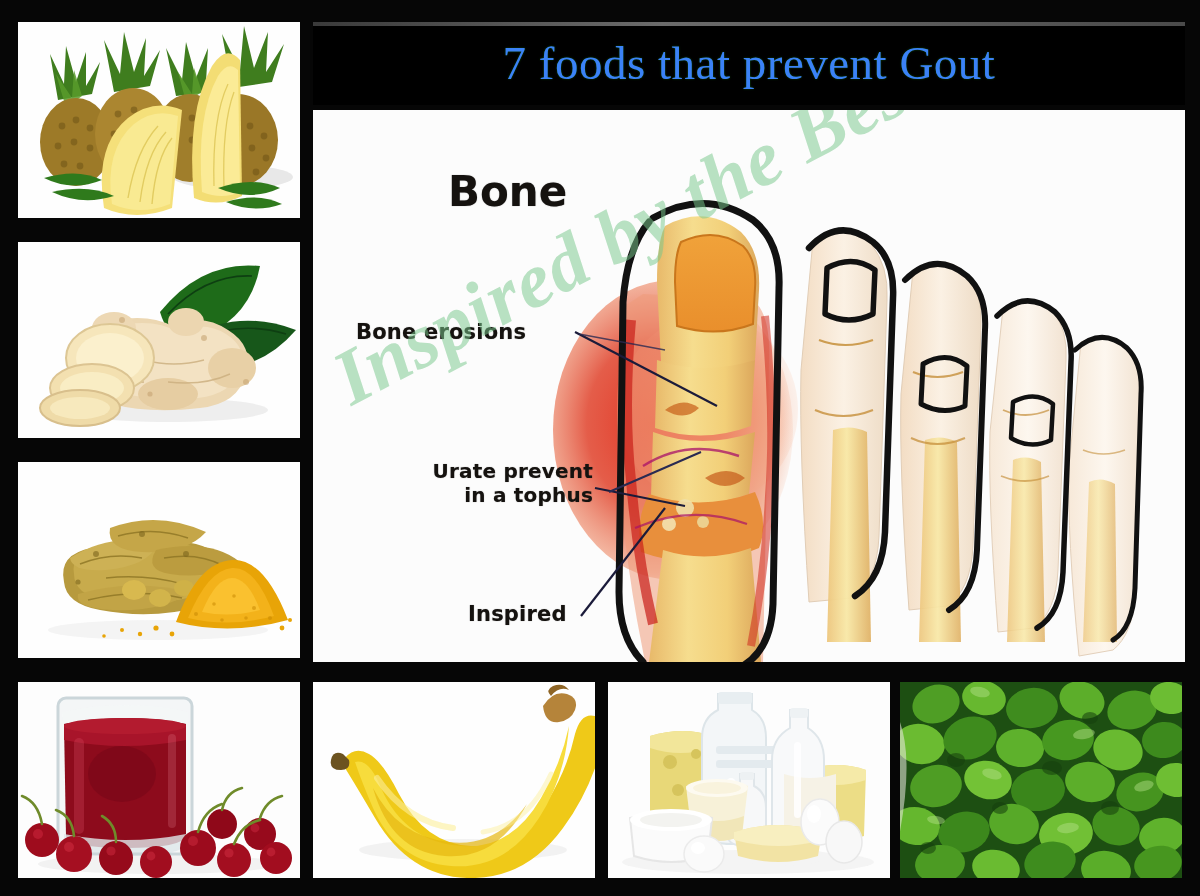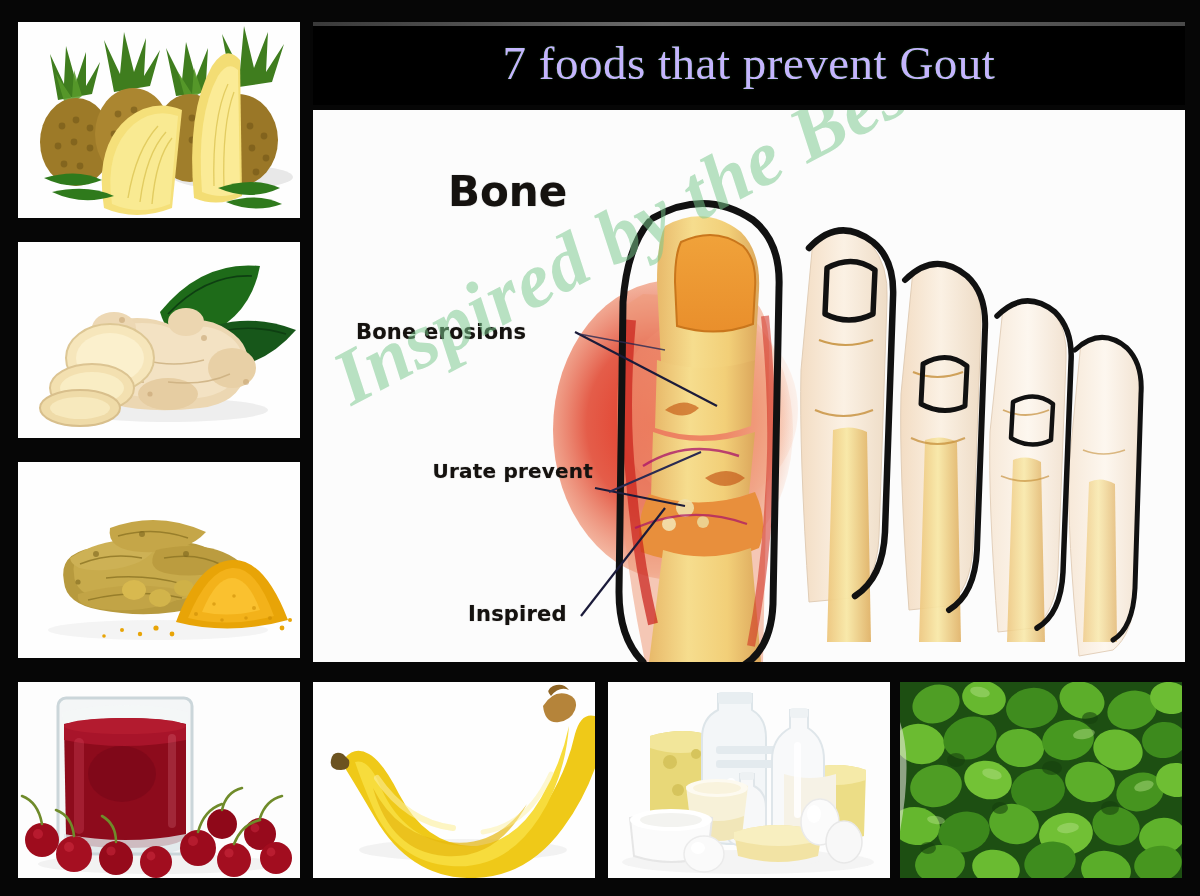--- a/index.html
+++ b/index.html
@@ -22,21 +22,21 @@
   
   #title-bar{
     position:absolute;left:313px;top:22px;width:872px;height:83px;
     background:#000;
     display:flex;align-items:center;justify-content:center;
   }
   #title-bar:before{content:"";position:absolute;left:0;top:0;width:100%;height:4px;
     background:linear-gradient(to right,#3a3a3a,#6b6b6b 40%,#4a4a4a);}
   #title-text{
     font-family:"Liberation Serif", serif;
-    font-size:47px;font-weight:400;color:#c4b5fd;
+    font-size:47px;font-weight:400;color:#3b82f6;
     letter-spacing:.5px;line-height:1;white-space:nowrap;
     text-shadow:0 0 2px rgba(25,140,9,.55);
   }
 
   
   #diagram-panel{
     position:absolute;left:313px;top:110px;width:872px;height:552px;
     background:#fbfbfb;overflow:hidden;
   }
   #diagram-canvas{position:absolute;left:0;top:0;width:100%;height:100%;}
@@ -192,20 +192,21 @@
       <line x1="268" y1="506" x2="352" y2="398" stroke="#1b1b3a" stroke-width="2.2"></line>
       <line x1="266" y1="224" x2="352" y2="240" stroke="#2a2a52" stroke-width="1.6" opacity=".8"></line>
     </svg>
 
     <div class="diagram-label" id="label-gout">Bone</div>
 
     <div class="diagram-label" id="label-bone">Bone erosions</div>
 
     <div class="diagram-label" id="label-urate">
       <div>Urate prevent</div>
+      <div>in a tophus</div>
     </div>
 
     <div class="diagram-label" id="label-synovium">Inspired</div>
 
     <div id="watermark">Inspired by the Best</div>
   </div>
 
   <div class="tile" style="left:18px;top:22px;width:282px;height:196px;">
     <svg class="photo" viewBox="0 0 282 196" preserveAspectRatio="none">
       <rect width="282" height="196" fill="#fefefe"></rect>

